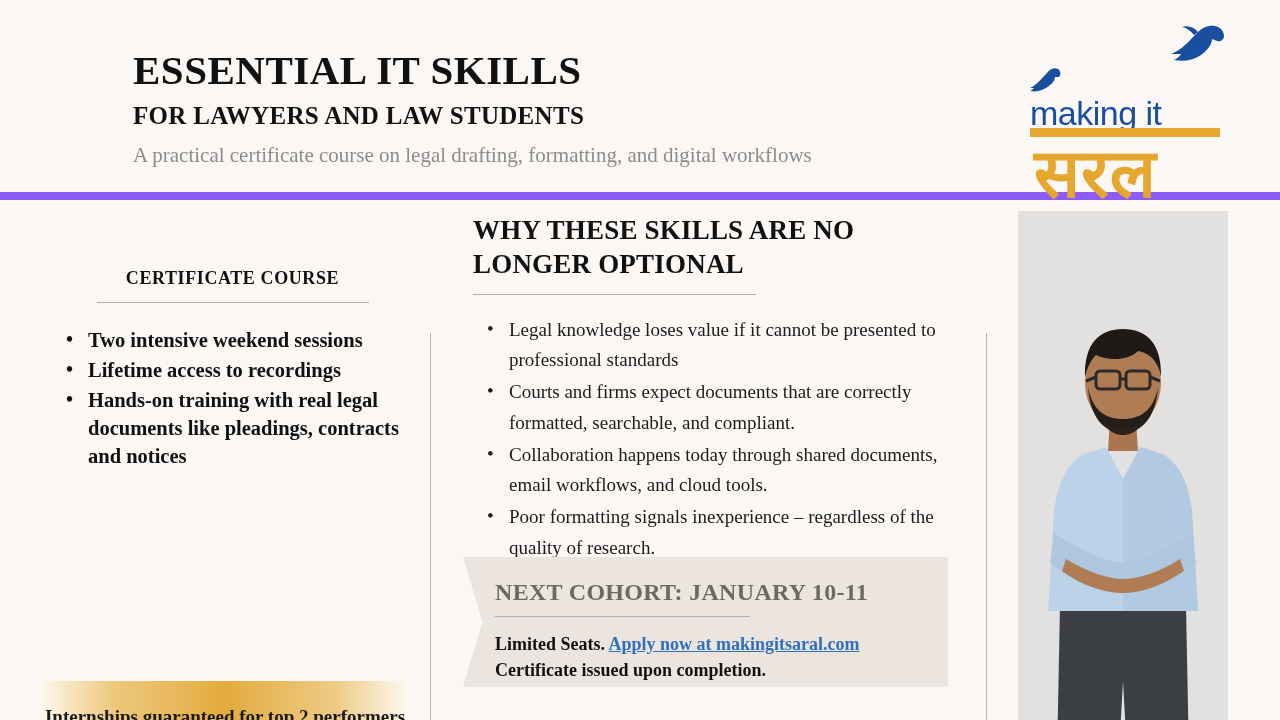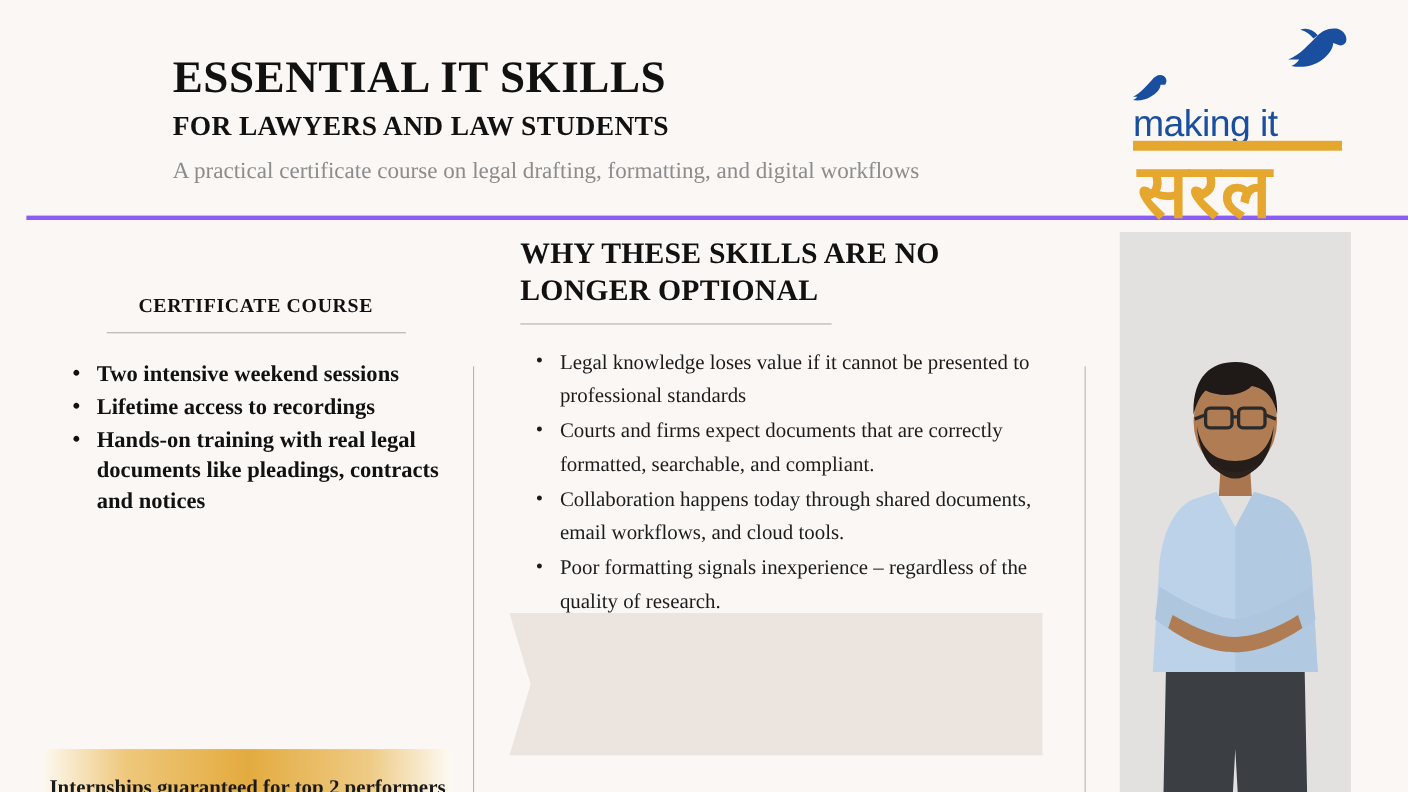--- a/index.html
+++ b/index.html
@@ -19,23 +19,22 @@
     width: 1280px;
     height: 720px;
     background: #faf7f5;
   }
 
   
   .header {
     position: relative;
     height: 200px;
     background: #faf7f5;
-    border-bottom: 4px solid #8b5cf6;
+    border-bottom: 8px solid #8b5cf6;
     box-sizing: border-box;
-    margin-left: 24px;
   }
   .header-text {
     position: absolute;
     left: 133px;
     top: 48px;
   }
   .title-main {
     font-family: "Liberation Serif", serif;
     font-weight: bold;
     font-size: 41px;
@@ -340,20 +339,30 @@
       <ul class="mid-list">
         <li>Legal knowledge loses value if it cannot be presented to professional standards</li>
         <li>Courts and firms expect documents that are correctly formatted, searchable, and compliant.</li>
         <li>Collaboration happens today through shared documents, email workflows, and cloud tools.</li>
         <li>Poor formatting signals inexperience – regardless of the quality of research.</li>
       </ul>
     </div>
 
     <div class="banner">
       <div class="banner-bg"></div>
+      <div class="banner-inner">
+        <div class="banner-title">NEXT COHORT: JANUARY 10-11</div>
+        <div class="banner-rule"></div>
+        <div class="banner-line">
+          <span>Limited Seats.</span>
+          <a class="banner-link" href="#">Apply now at makingitsaral.com</a>
+          <br>
+          <span>Certificate issued upon completion.</span>
+        </div>
+      </div>
     </div>
 
     <div class="col-right">
       <div class="photo">
         <svg width="210" height="597" viewBox="0 0 210 597">
           <rect x="0" y="0" width="210" height="597" fill="#e3e0e0"></rect>
 
           <path d="M42 395 L168 395 L172 597 L112 597 L105 470 L98 597 L38 597 Z" fill="#3b3f44"></path>
 
           <path d="M66 243 C52 250 40 268 36 300 L30 400 L180 400 L174 300 C170 268 158 250 144 243 L122 236 L88 236 Z" fill="#bcd2e8"></path>

